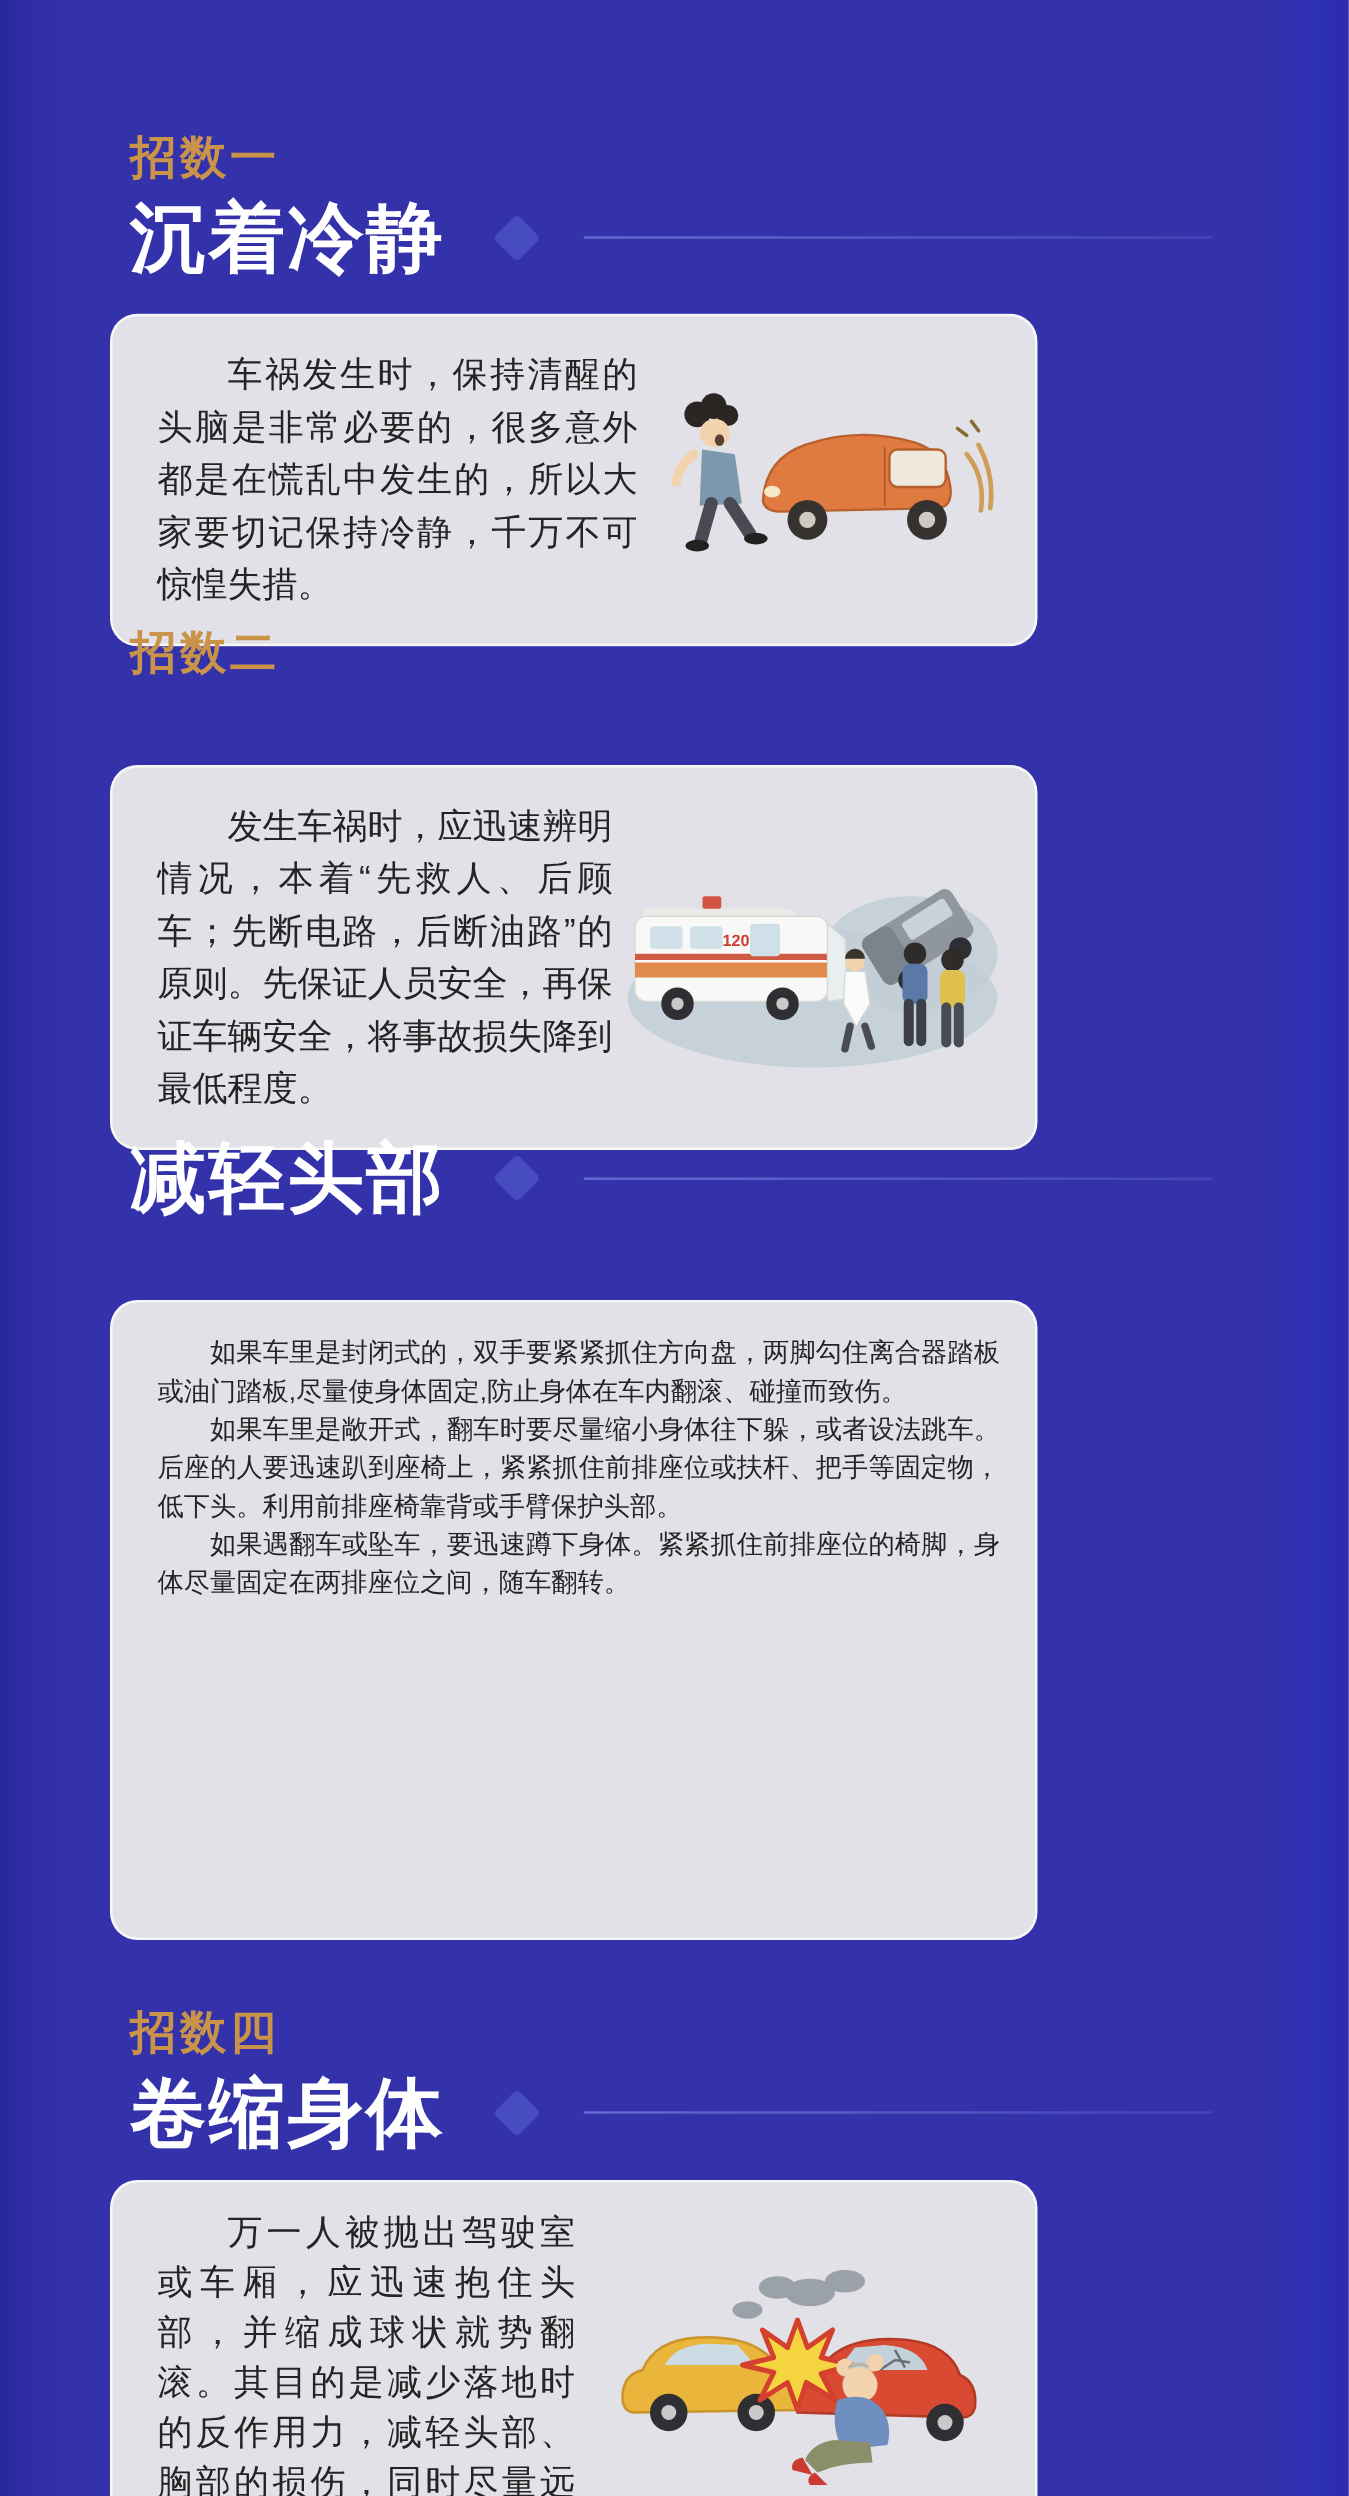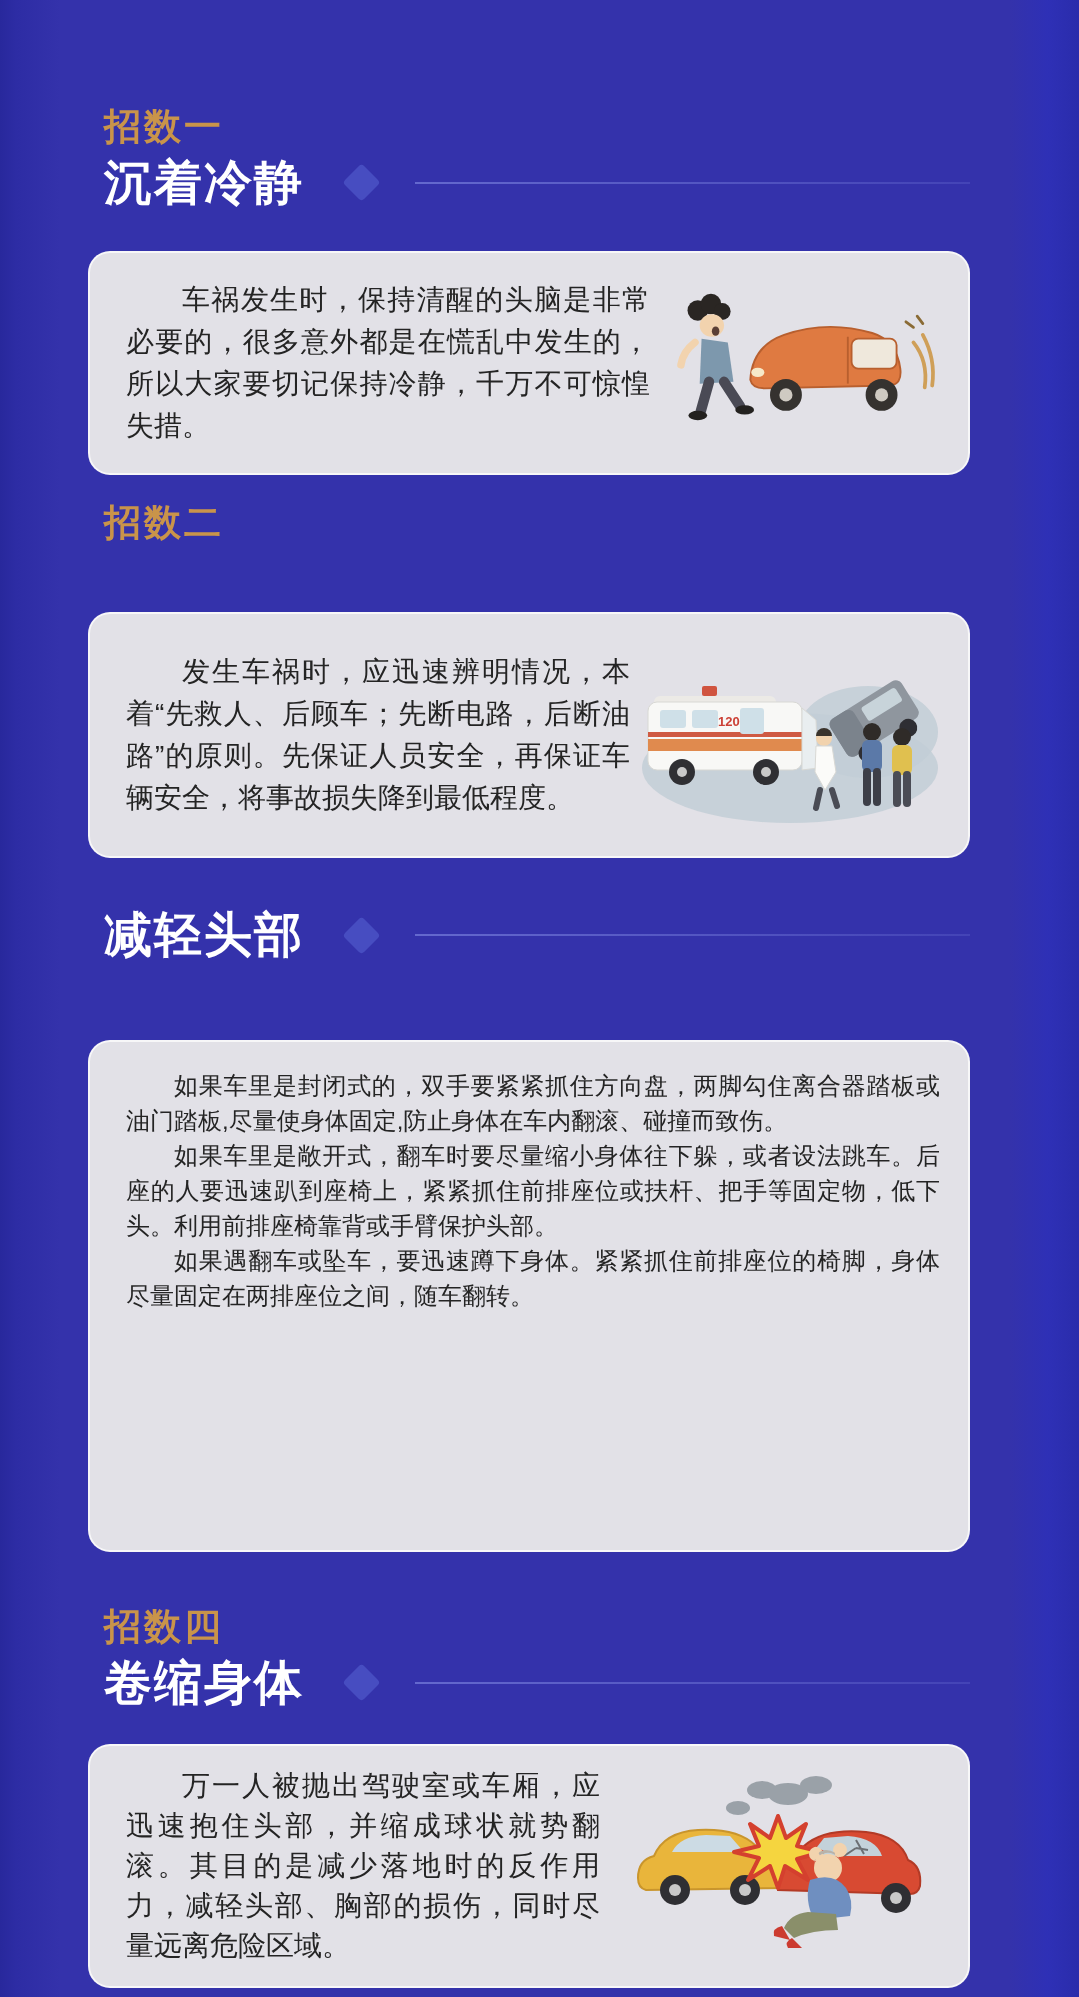--- a/index.html
+++ b/index.html
@@ -7,37 +7,37 @@
     width:1079px;height:1997px;position:relative;overflow:hidden;
     font-family:"Liberation Sans","DejaVu Sans",sans-serif;
     background:linear-gradient(90deg,#28289c 0px,#2d2ca4 16px,#3432ab 60px,#3432ab 1010px,#2e30b6 1048px,#2a2cab 1079px);
   }
   .sec-header{position:absolute;left:104px;width:872px;}
   .sec-label{
     font-family:"Liberation Serif","DejaVu Serif",serif;
     font-size:37px;color:#c9944a;letter-spacing:3px;line-height:1.15;font-weight:600;
   }
   .title-row{display:flex;align-items:center;margin-top:8px;}
-  .sec-title{font-size:48px;font-weight:bold;color:#ffffff;letter-spacing:2px;line-height:1.1;white-space:nowrap;}
+  .sec-title{font-size:61px;font-weight:bold;color:#ffffff;letter-spacing:2px;line-height:1.1;white-space:nowrap;}
   .diamond{width:27px;height:27px;background:#474dc1;border-radius:4px;transform:rotate(45deg);margin-left:44px;flex:0 0 auto;}
   .hr-line{flex:1;height:2px;margin-left:40px;margin-right:6px;
     background:linear-gradient(90deg,rgba(140,150,235,.55),rgba(140,150,235,.18));}
   .card{
-    position:absolute;left:88px;width:882px;box-sizing:border-box;
+    position:absolute;left:88px;width:742px;box-sizing:border-box;
     background:#e2e1e7;border:2px solid rgba(255,255,255,.72);border-radius:22px;
     padding:26px 28px 26px 36px;color:#242424;
   }
   .card-flex{display:flex;align-items:center;gap:10px;height:100%;}
   .card p{margin:0;text-indent:2em;text-align:justify;}
   .body-text{font-size:28px;line-height:1.5;}
   #card1{top:251px;min-height:178px;}
   #card2{top:612px;min-height:244px;}
   #card3{top:1040px;min-height:512px;}
   #card4{top:1744px;min-height:242px;padding-top:20px;padding-bottom:20px;}
-  #card3 .body-text{font-size:24px;line-height:1.46;}
+  #card3 .body-text{font-size:21px;line-height:1.46;}
   #card4 .body-text{line-height:1.43;}
   #h1{top:106px;} #h2{top:502px;} #h3{top:901px;} #h4{top:1606px;}
   .text-col{flex:1 1 auto;}
   .illus{flex:0 0 auto;}
 </style>
 </head>
 <body>
 
 <div class="sec-header" id="h1">
   <div class="sec-label">招数一</div>

